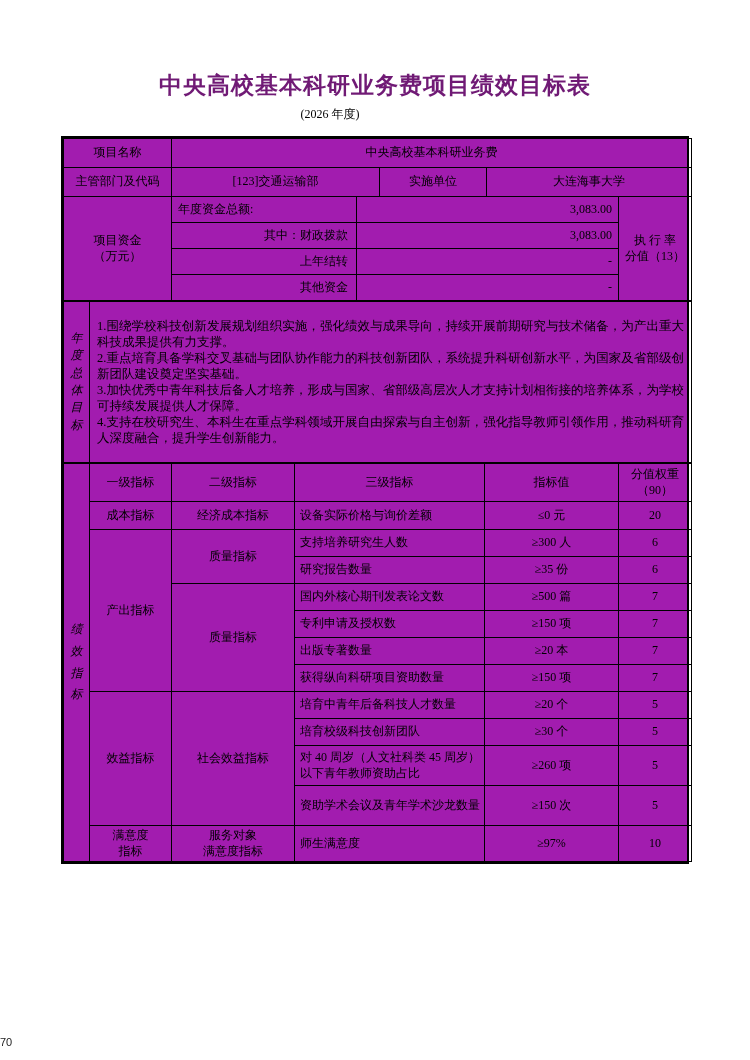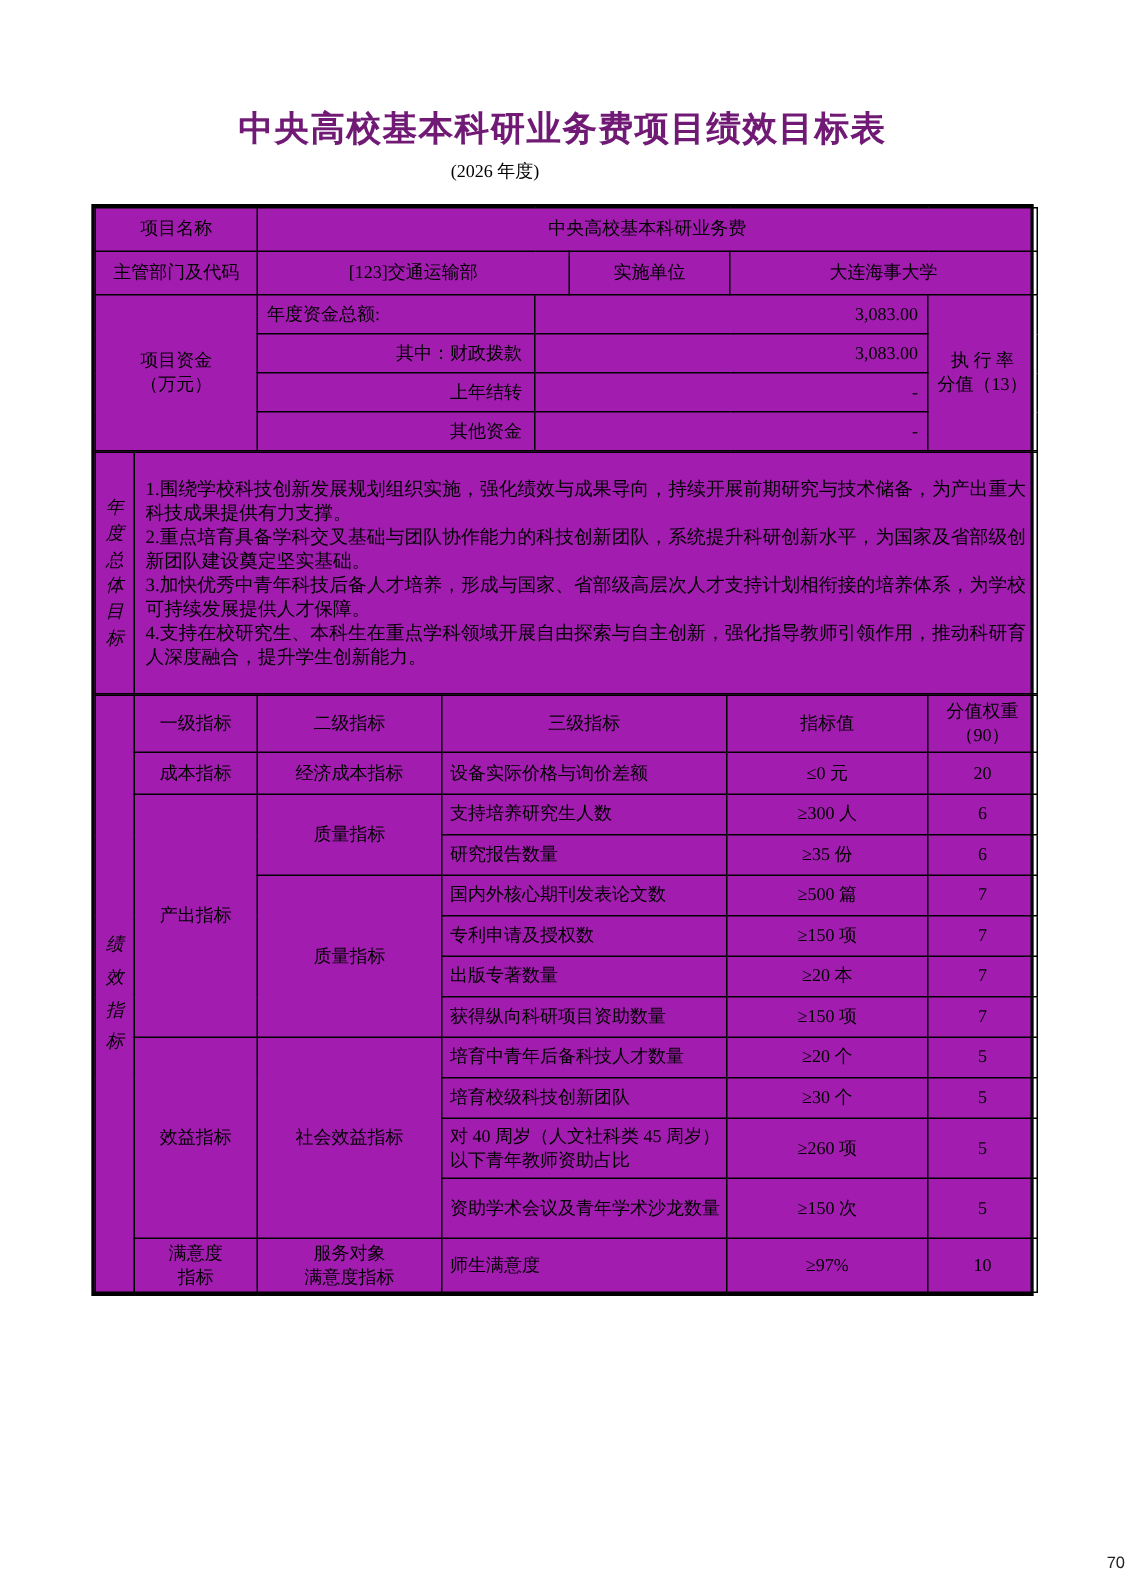--- a/index.html
+++ b/index.html
@@ -36,21 +36,21 @@
   .vert{padding:0;}
   .vert .vtxt{width:1em;margin:0 auto;font-size:12px;line-height:1.45;text-align:center;font-style:italic;}
   .vert .vtxt.sp{line-height:1.8;}
   .goal-cell{padding:16px 7px;vertical-align:top;margin-top:12px;}
   .goal-line{font-size:12.5px;line-height:16px;text-align:justify;}
   .fund-label-first{padding-left:6px;}
   .fund-label{padding-right:8px;}
   .fund-val{padding-right:6px;margin-top:32px;}
   .l3cell{padding-left:5px;}
   .page-num{
-    position:absolute;left:0;top:1036px;width:750px;text-align:right;
+    position:absolute;left:0;top:1036px;width:750px;text-align:left;
     font-size:11px;font-family:"Liberation Sans", sans-serif;color:#222;
   }
 </style>
 </head>
 <body>
 
 <div class="page">
 
   <div class="doc-title">中央高校基本科研业务费项目绩效目标表</div>
   <div class="doc-subtitle">(2026 年度)</div>

